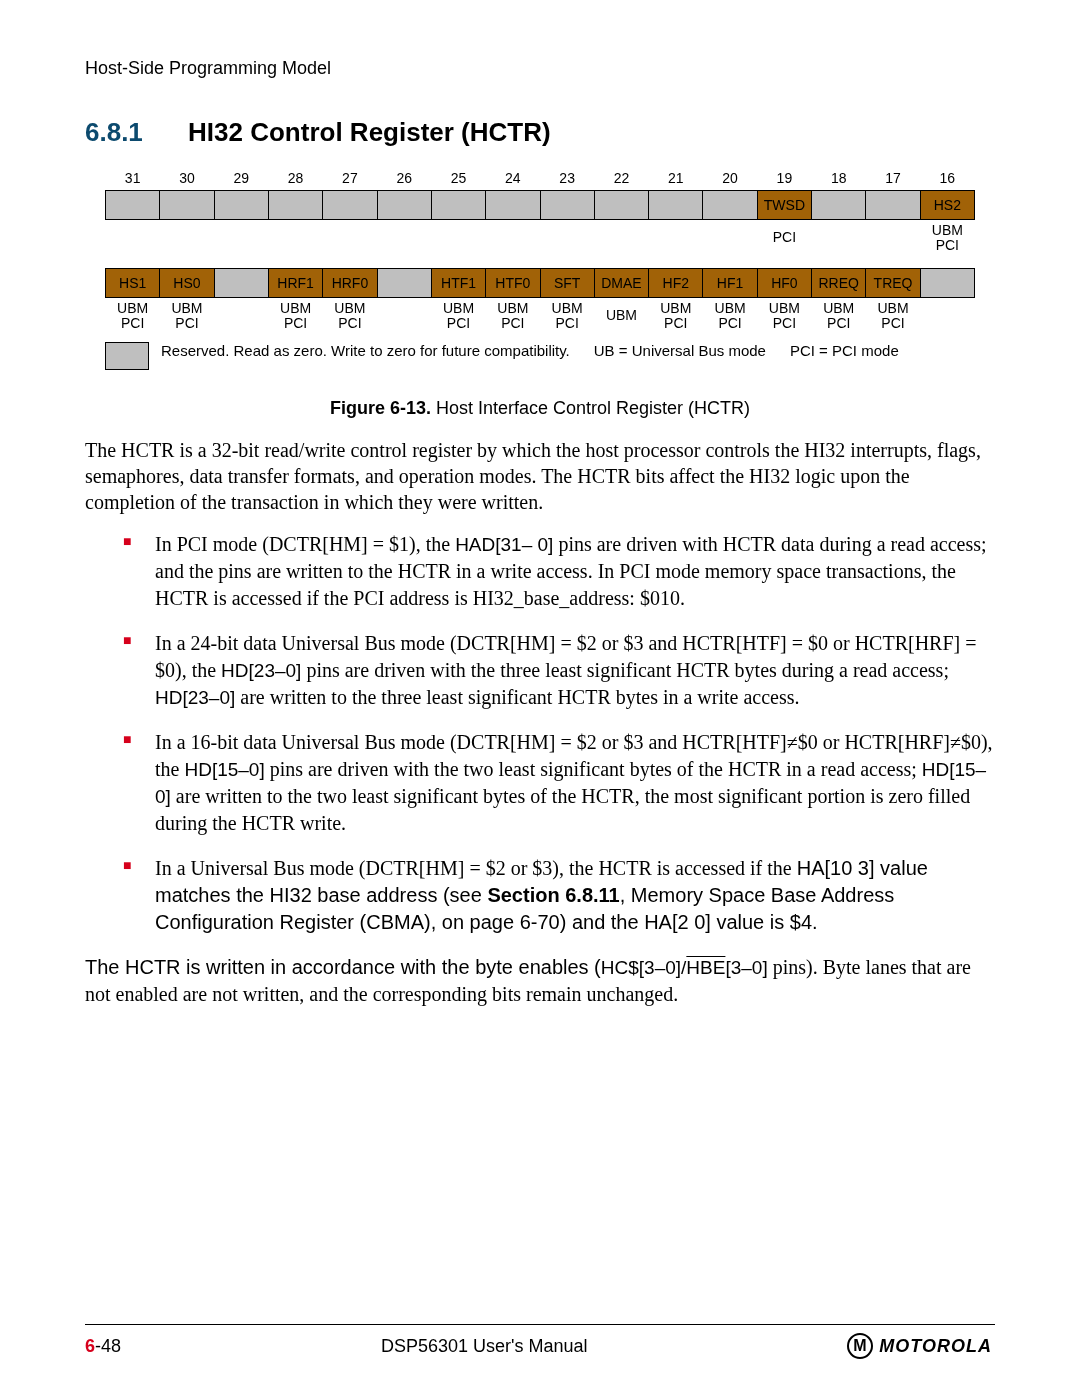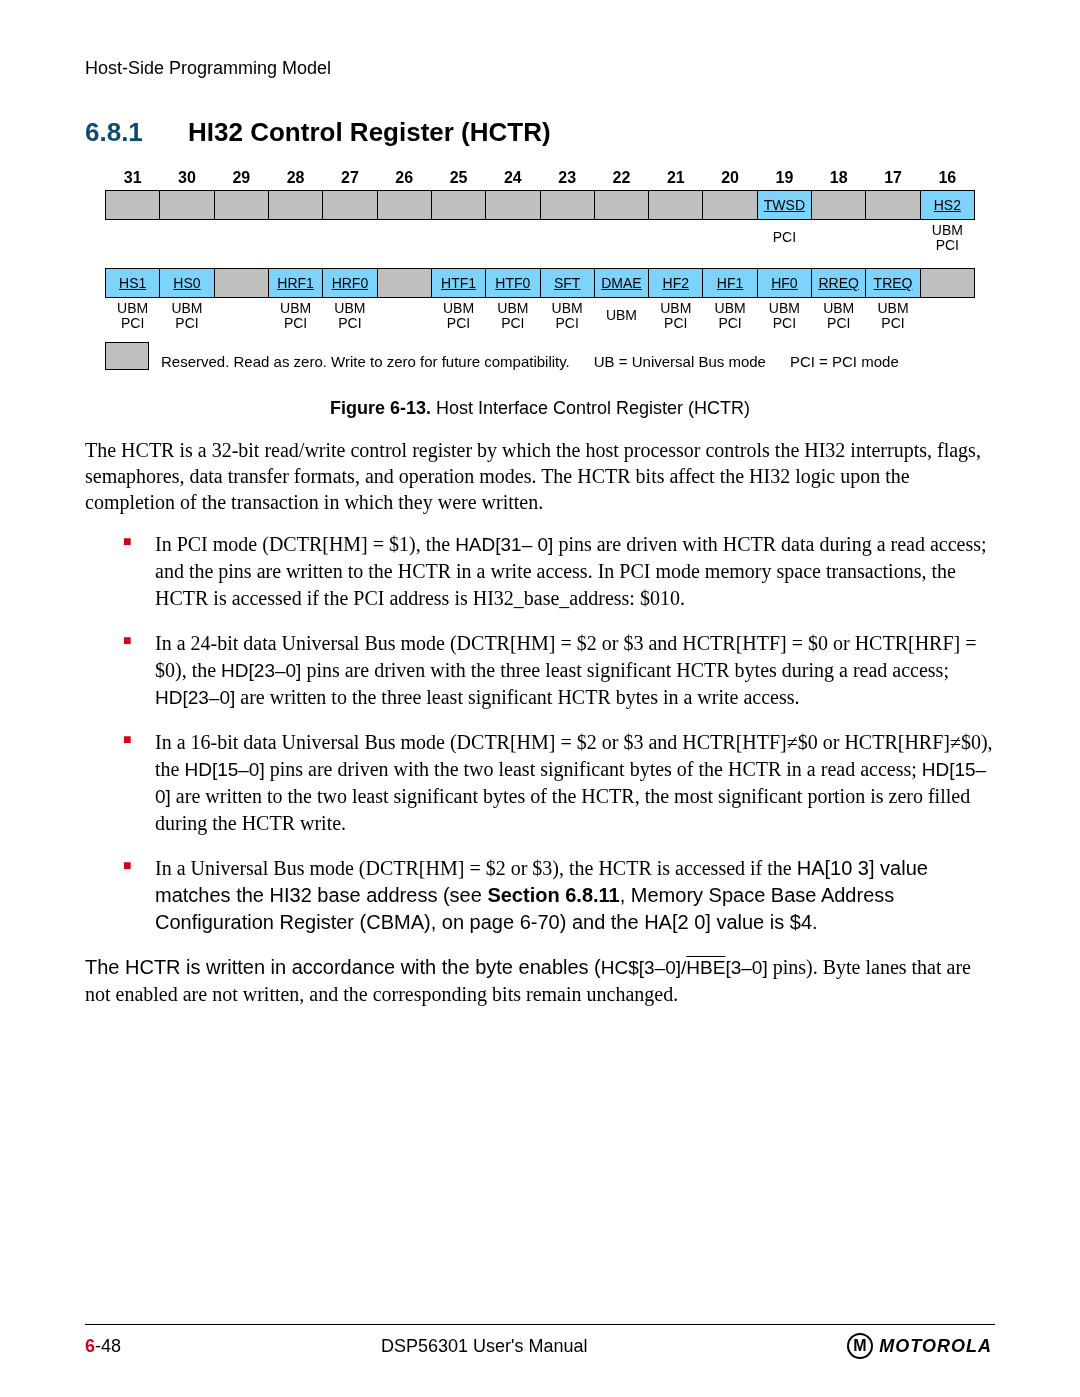--- a/index.html
+++ b/index.html
@@ -38,45 +38,45 @@
     border-collapse: collapse;
     table-layout: fixed;
     width: 100%;
     font-family: Arial, Helvetica, sans-serif;
   }
   .reg-table td, .reg-table th {
     text-align: center;
     padding: 0;
   }
   .bitnum-row td {
-    font-size: 16px;
-    font-weight: bold;
+    font-size: 14px;
+    font-weight: normal;
     height: 24px;
   }
   .cell-row td {
     border: 1px solid #000;
     height: 28px;
     font-size: 14px;
   }
   .cell-row td.reserved { background: #bfbfbf; }
-  .cell-row td.named { background: #7dd3fc; text-decoration: underline; }
+  .cell-row td.named { background: #a16207; }
   .mode-row td {
     font-size: 14px;
     height: 36px;
     line-height: 1.1;
   }
   .mode-row td.stack { white-space: normal; }
   .spacer-row td { height: 12px; border: none; }
 
   .legend-line {
     margin: 6px 20px 0 20px;
     font-family: Arial, Helvetica, sans-serif;
     font-size: 15px;
     display: flex;
-    align-items: flex-end;
+    align-items: flex-start;
     gap: 12px;
   }
   .legend-box {
     display: inline-block;
     width: 42px;
     height: 26px;
     background: #bfbfbf;
     border: 1px solid #000;
     flex: none;
   }

